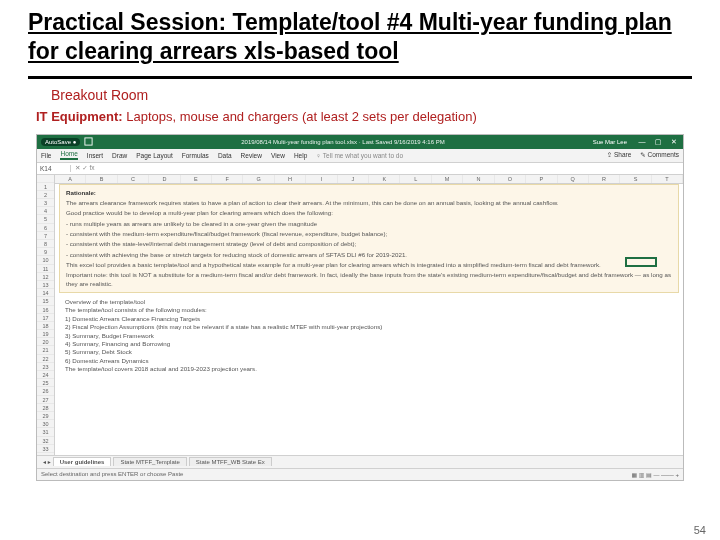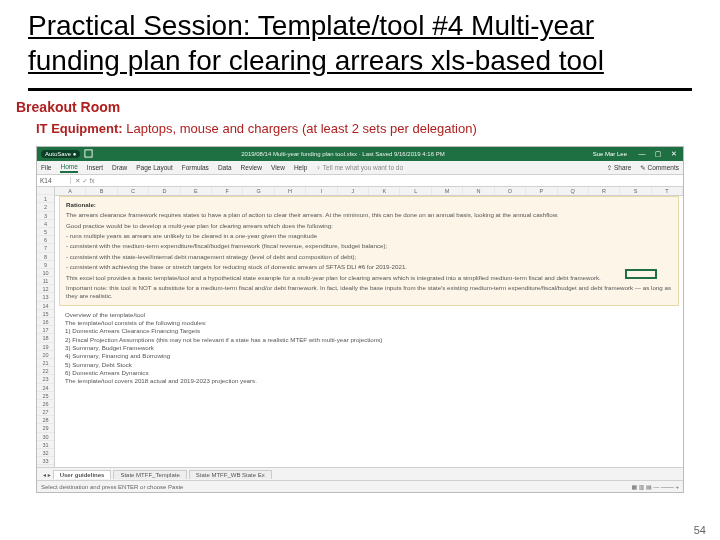--- a/index.html
+++ b/index.html
@@ -1,19 +1,19 @@
 <!DOCTYPE html>
 <html><head>
 <meta charset="utf-8">
 <style>
   * { box-sizing: border-box; margin: 0; padding: 0; }
   body { width: 720px; height: 540px; background: #fff; font-family: Arial, sans-serif; position: relative; overflow: hidden; }
-  .slide-title { font-size: 28px; font-weight: normal; padding: 8px 28px 4px 28px; text-decoration: underline; line-height: 1.25; }
+  .slide-title { font-size: 23px; font-weight: bold; padding: 8px 28px 4px 28px; text-decoration: underline; line-height: 1.25; }
   .rule { height: 3px; background: #000; margin: 6px 28px 8px 28px; }
-  .breakout { font-size: 14px; font-weight: bold; color: #b02020; padding: 0 36px 6px 16px; }
+  .breakout { font-size: 14px; font-weight: normal; color: #b02020; padding: 0 36px 6px 51px; }
   .equip { font-size: 13px; color: #b02020; padding: 0 56px 10px 36px; }
   .equip b { font-weight: bold; }
   .excel { margin: 0 36px 0 36px; border: 1px solid #bbb; background: #fff; font-size: 7px; color: #555; }
   .titlebar { background: #1e6f42; color: #fff; display: flex; align-items: center; height: 14px; padding: 0 4px; gap: 4px; }
   .autosave { background: #0a4026; border-radius: 6px; padding: 1px 4px; font-size: 6px; }
   .qat svg { width: 9px; height: 9px; }
   .tb-center { flex: 1; text-align: center; font-size: 6px; opacity: .9; }
   .tb-user { font-size: 6px; }
   .winbtns { display: flex; gap: 6px; margin-left: 6px; }
   .winbtns span { width: 10px; text-align: center; }

